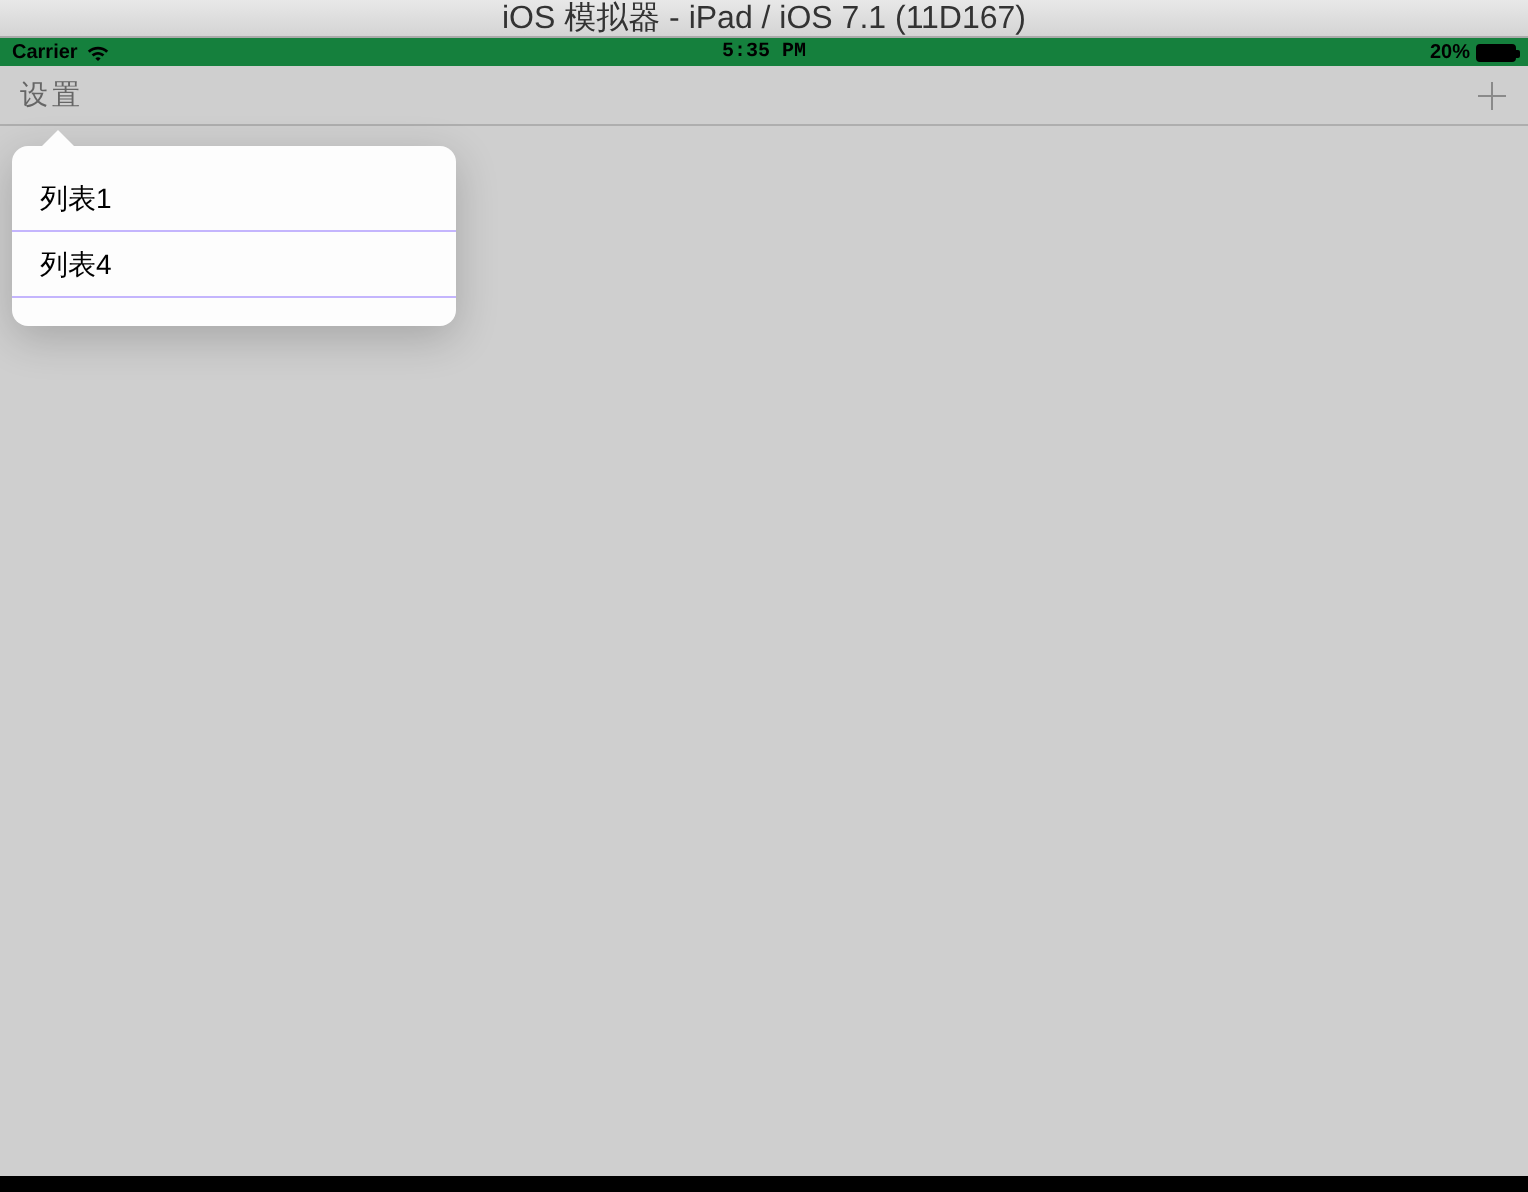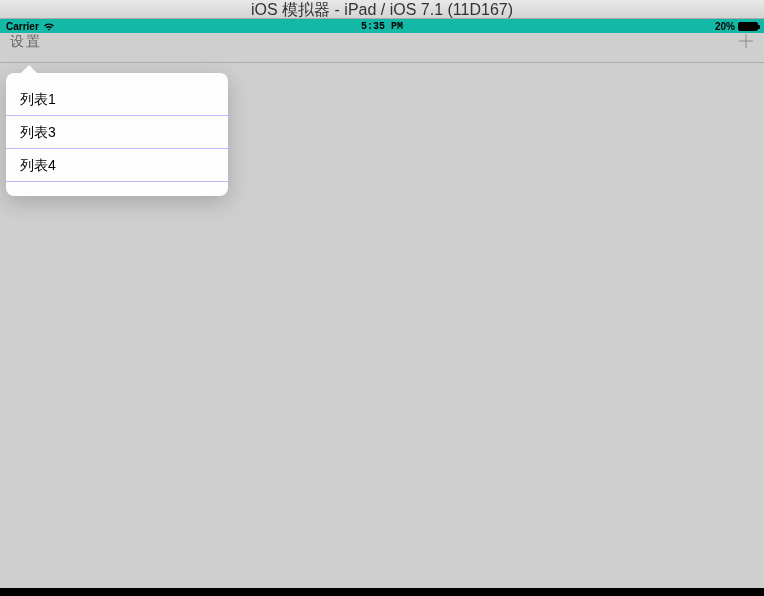--- a/index.html
+++ b/index.html
@@ -31,21 +31,21 @@
     }
     .status-bar {
       height: 14px;
       display: flex;
       align-items: center;
       justify-content: space-between;
       padding: 0 6px;
       font-size: 10px;
       color: #000;
       position: relative;
-      background: #14b8a6;
+      background: #15803d;
       gap: 26px;
     }
     .status-left {
       display: flex;
       align-items: center;
       gap: 4px;
       font-weight: bold;
     }
     .status-center {
       position: absolute;
@@ -78,20 +78,21 @@
       right: -3px;
       top: 2px;
       width: 2px;
       height: 4px;
       background: #000;
       border-radius: 0 1px 1px 0;
     }
     .nav-bar {
       height: 30px;
       display: flex;
+      align-items: center;
       justify-content: space-between;
       padding: 0 10px;
       background: #cfcfcf;
       border-bottom: 1px solid #aeaeae;
     }
     .nav-left-btn {
       font-size: 14px;
       letter-spacing: 2px;
       color: #666;
       cursor: pointer;
@@ -181,19 +182,18 @@
       <svg class="plus-svg" width="16" height="16" viewBox="0 0 16 16">
         <line x1="8" y1="1" x2="8" y2="15" stroke="#8a8a8a" stroke-width="1"></line>
         <line x1="1" y1="8" x2="15" y2="8" stroke="#8a8a8a" stroke-width="1"></line>
       </svg>
     </div>
   </div>
 
   <div class="content-area">
     <div class="popover">
       <div class="popover-row">列表1</div>
-      <div class="popover-row">列表3</div>
       <div class="popover-row">列表4</div>
     </div>
   </div>
 
   <div class="black-strip"></div>
 </div>
 
 </body></html>

